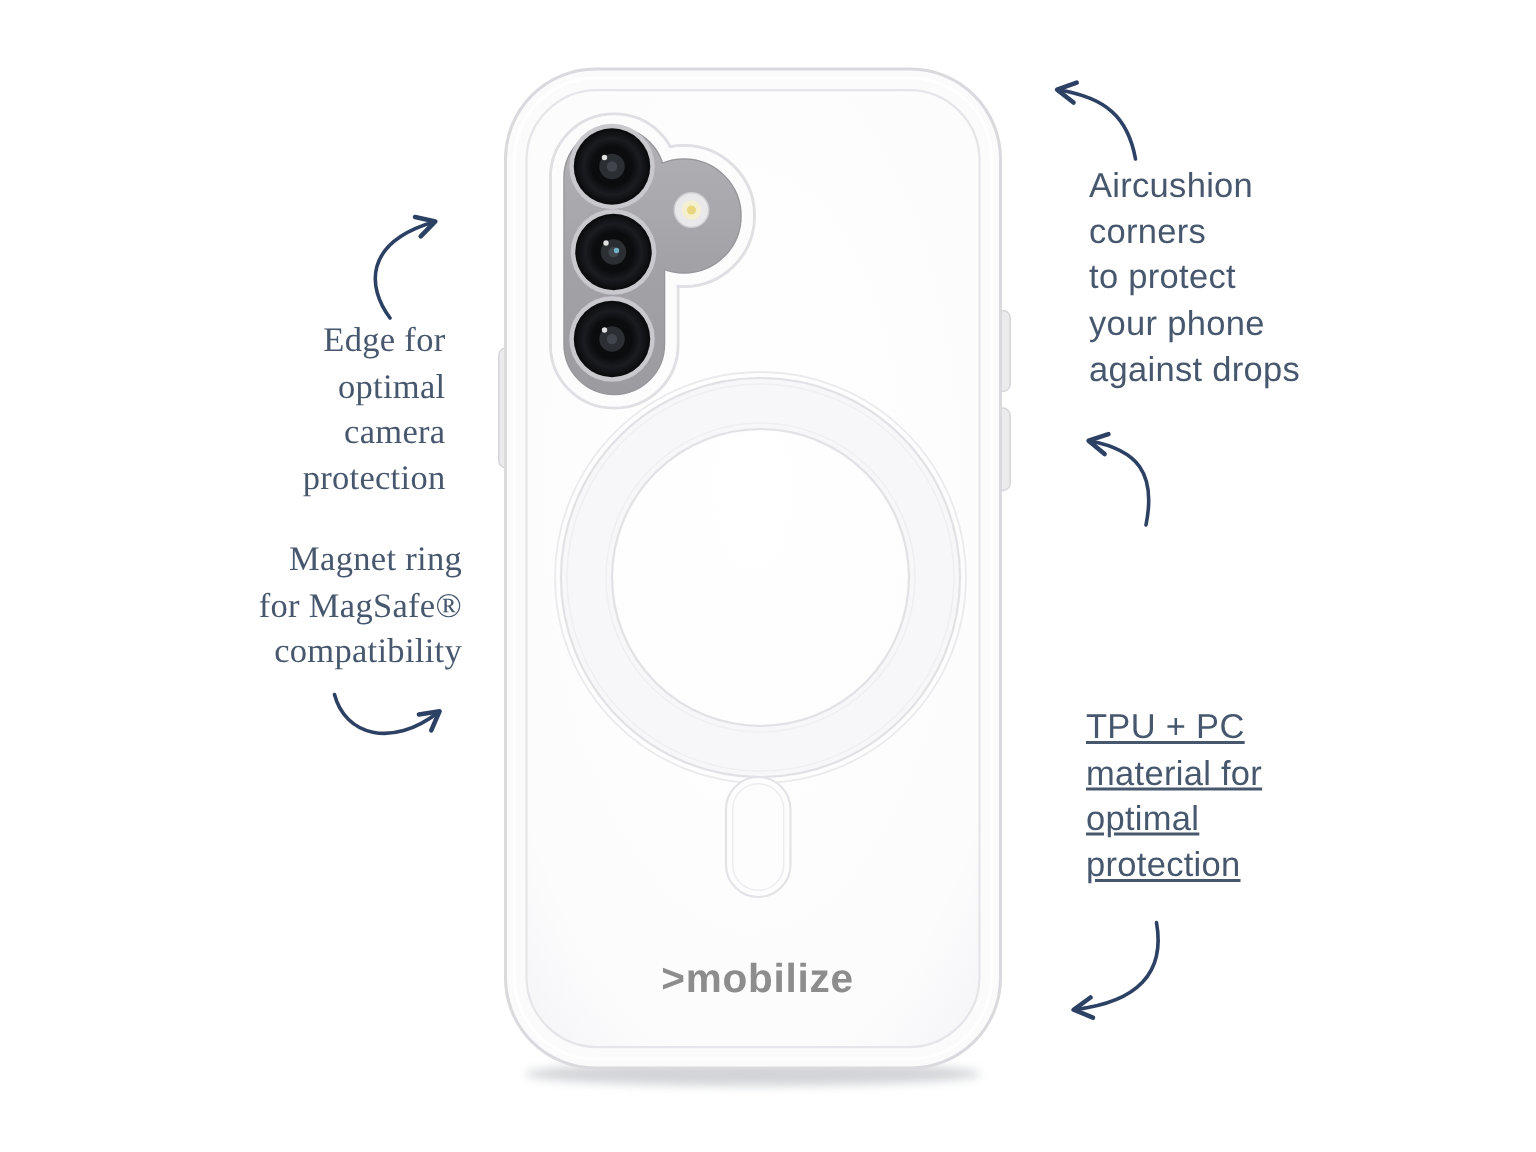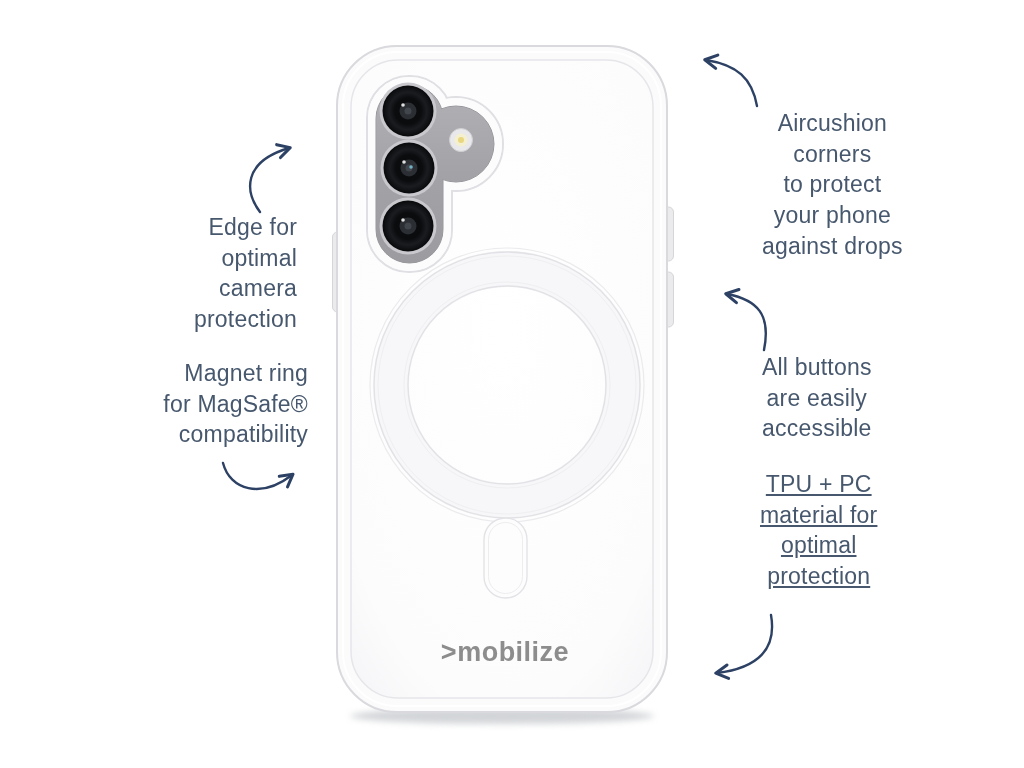--- a/index.html
+++ b/index.html
@@ -10,22 +10,22 @@
   }
   .phone-svg{position:absolute;left:0;top:0;}
   .ann{
     position:absolute;
     font-size:23px;
     line-height:30.7px;
     color:#47586e;
     white-space:pre-line;
     letter-spacing:0.2px;
   }
-  .ann-left{text-align:right;}
-  .ann-right{text-align:center;margin-left:36px;}
+  .ann-left{text-align:right;font-family:Liberation Serif, serif;}
+  .ann-right{text-align:left;}
   #ann-camera-edge{right:727px;top:212px;}
   #ann-magnet-ring{right:716px;top:358px;}
   #ann-aircushion{left:726px;top:108px;}
   #ann-buttons{left:726px;top:352px;}
   #ann-material{left:724px;top:469px;text-decoration:underline;}
 </style>
 </head>
 <body>
 
 <div class="canvas">
@@ -149,22 +149,19 @@
   <div class="ann ann-left" id="ann-magnet-ring">Magnet ring
 for MagSafe®
 compatibility</div>
 
   <div class="ann ann-right" id="ann-aircushion">Aircushion
 corners
 to protect
 your phone
 against drops</div>
 
-  <div class="ann ann-right" id="ann-buttons">All buttons
-are easily
-accessible</div>
 
   <div class="ann ann-right" id="ann-material">TPU + PC
 material for
 optimal
 protection</div>
 
 </div>
 
 </body></html>

